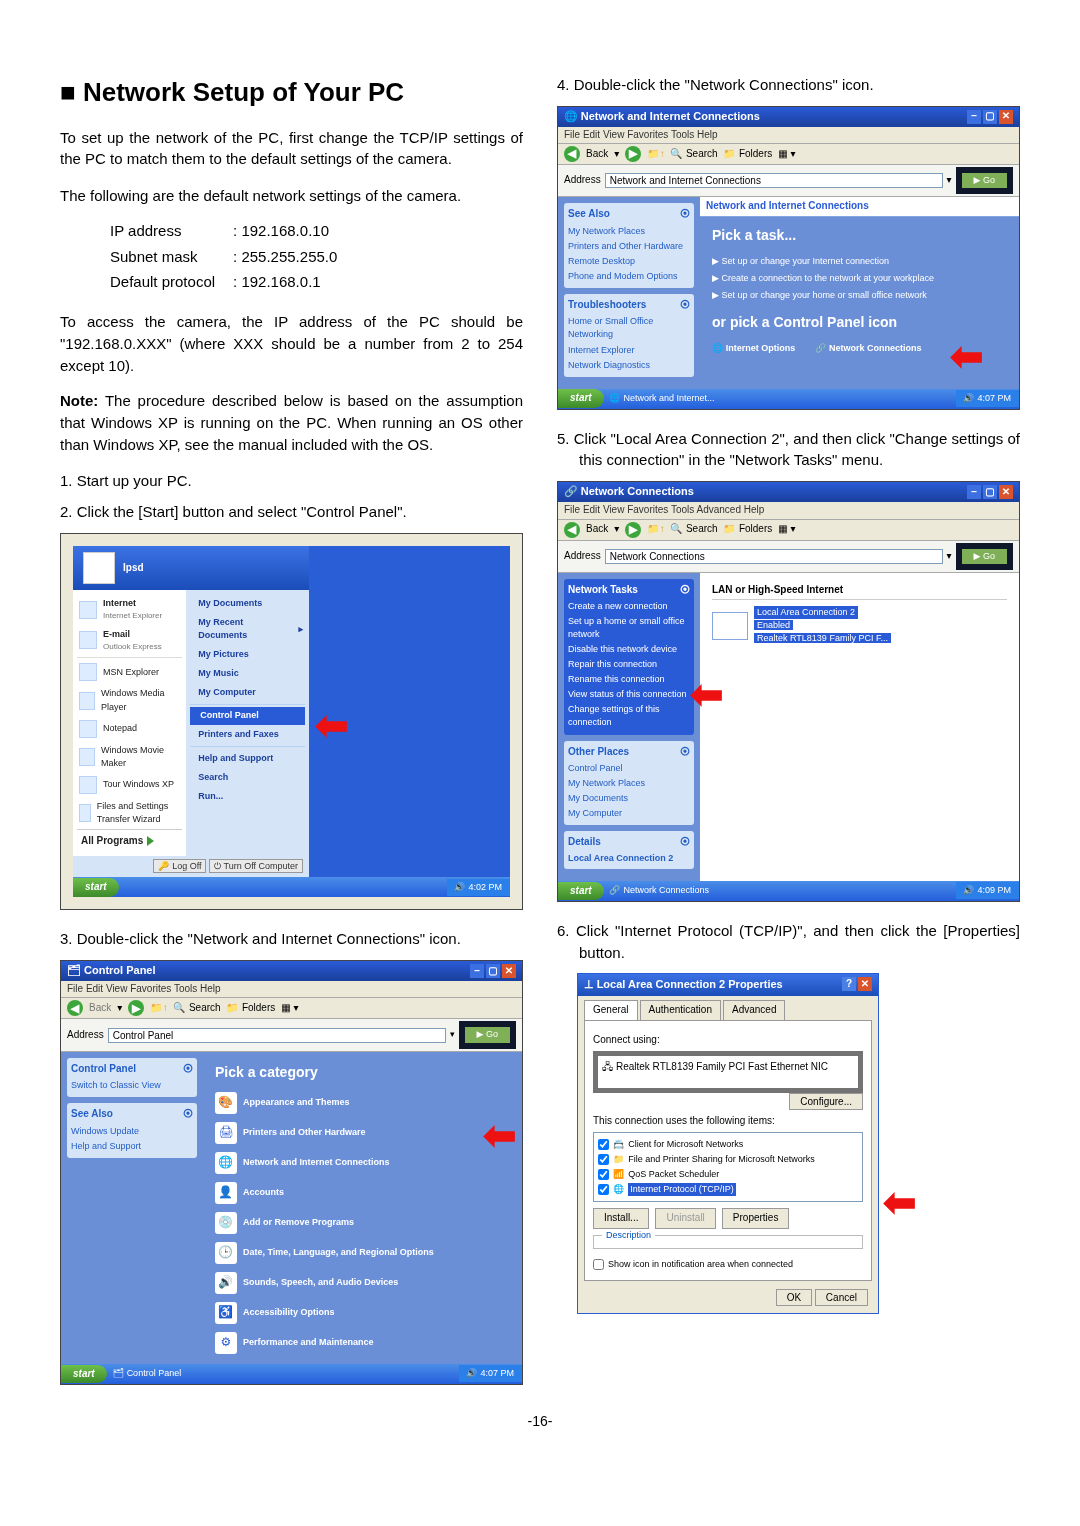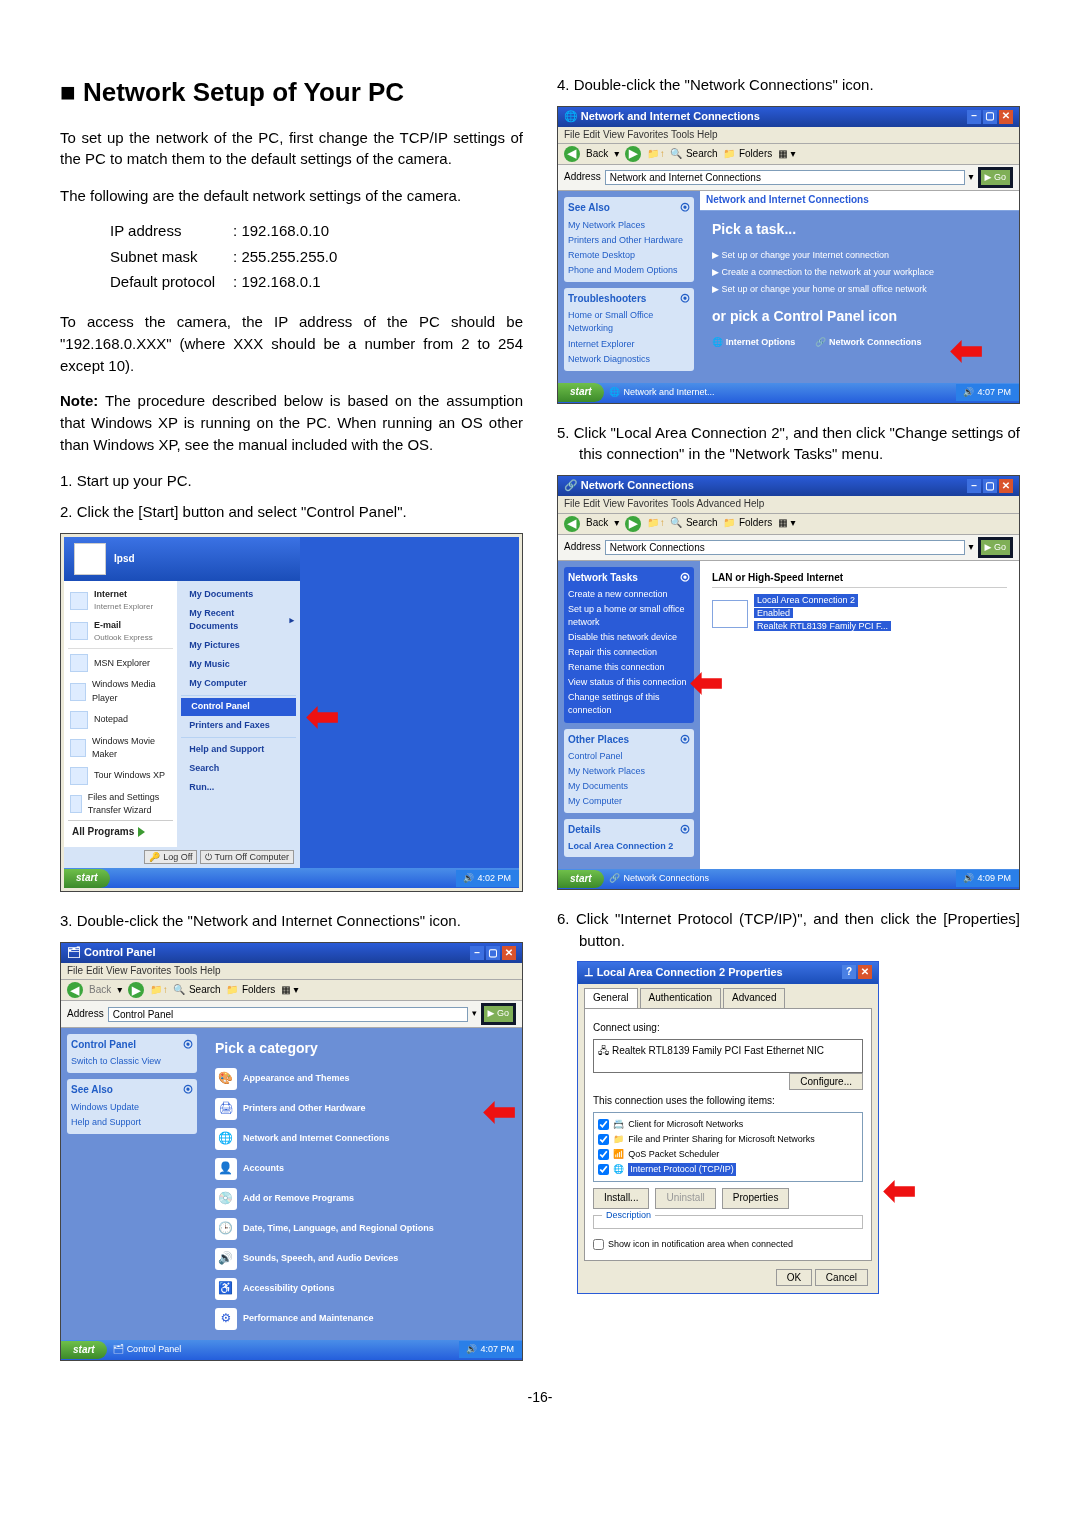--- a/index.html
+++ b/index.html
@@ -103,21 +103,21 @@
   .ss-addr {
     background:#f4f4f0;
     padding:2px 6px;
     font-size:10px;
     display:flex;
     align-items:center;
     gap:4px;
     border-bottom:1px solid #aaa;
   }
   .ss-addr input { flex:1; font-size:10px; padding:1px 4px; border:1px solid #7f9db9; background:#fff; }
-  .ss-gobtn { background:#7faf57; color:#fff; font-size:9px; padding:1px 4px; border:3px solid #0f172a; }
+  .ss-gobtn { background:#7faf57; color:#fff; font-size:9px; padding:1px 12px; border:6px solid #0f172a; }
   .ss-body {
     display:flex;
     min-height:170px;
     font-size:10px;
   }
   .ss-side {
     width:130px;
     background:#6b8fd6;
     padding:6px;
     color:#fff;
@@ -224,21 +224,21 @@
     justify-content:space-between;
   }
   .dlg-title .q { display:flex; gap:2px;}
   .dlg-title .q span { width:14px; height:14px; background:#4a80e4; color:#fff; display:inline-flex; align-items:center;justify-content:center;font-size:10px;}
   .dlg-title .q .cls { background:#d9532c;}
   .dlg-tabs { display:flex; gap:2px; padding:4px 6px 0 6px;}
   .dlg-tab { border:1px solid #999; border-bottom:none; background:#ece9d8; padding:2px 8px; font-size:10px;}
   .dlg-tab.active { background:#fff; }
   .dlg-body { background:#fff; margin:0 6px 6px 6px; border:1px solid #999; padding:8px; }
   .dlg-body .row { margin:4px 0;}
-  .dlg-list { border:1px solid #737373; padding:4px; background:#fff; height:24px; margin:2px 0;}
+  .dlg-list { border:5px solid #737373; padding:4px; background:#fff; height:24px; margin:2px 0;}
   .dlg-list2 { border:1px solid #7f9db9; padding:4px; background:#fff; margin:2px 0;}
   .chk { display:flex; align-items:center; gap:4px; font-size:9px; padding:1px 0;}
   .chk input { width:11px; height:11px; margin:0;}
   .chk .hilite { background:#2a5bd7; color:#fff; padding:0 2px;}
   .dlg-btnrow { display:flex; gap:6px; margin:6px 0;}
   .dlg-btn { border:1px solid #999; padding:2px 10px; font-size:10px; background:#ece9d8;}
   .grp { border:1px solid #bbb; padding:6px 8px; margin-top:6px; position:relative;}
   .grp-lbl { position:absolute; top:-7px; left:8px; background:#fff; padding:0 4px; font-size:9px; color:#0050c0;}
   .page-num { text-align:center; font-size:14px; margin-top:10px;}
 </style>
@@ -275,21 +275,21 @@
 
       <p class="note-block">
         <span class="note-label">Note:</span><span> The procedure described below is based on the assumption that Windows XP is running on the PC. When running an OS other than Windows XP, see the manual included with the OS.</span>
       </p>
 
       <ul class="steps">
         <li>1. Start up your PC.</li>
         <li>2. Click the [Start] button and select "Control Panel".</li>
       </ul>
 
-      <div class="screenshot" style="padding:3px;">
+      <div class="screenshot" style="padding:12px;">
         <div class="startmenu-wrap" style="display:flex;">
           <div style="width:236px;">
             <div class="sm-top">
               <span class="sm-ava"></span>
               <span>Ipsd</span>
             </div>
             <div class="sm-cols">
               <div class="sm-left">
                 <div class="mi">
                     <span class="mic"></span>

